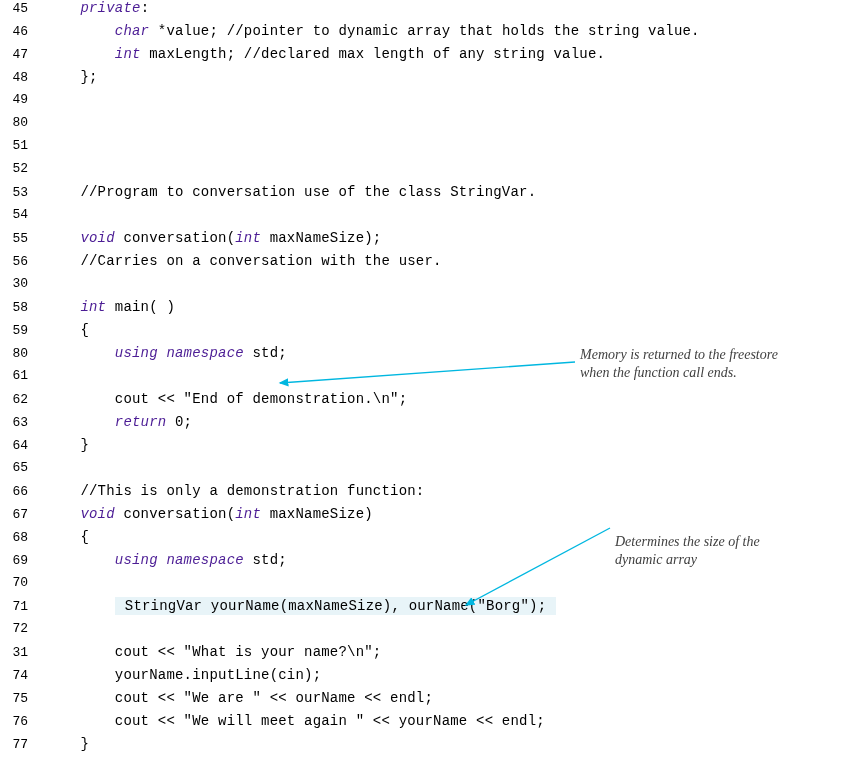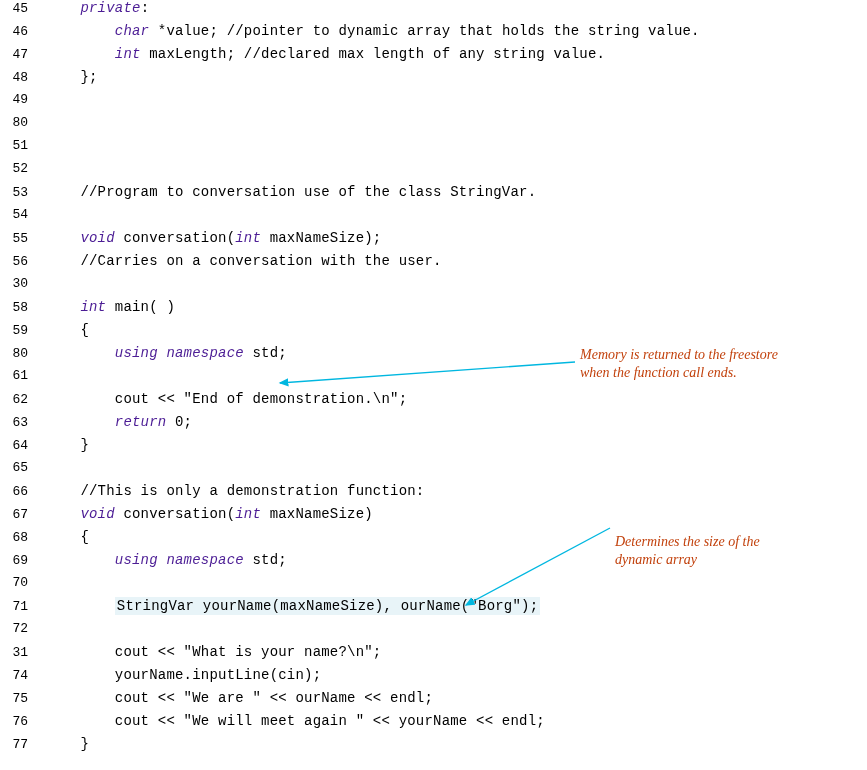--- a/index.html
+++ b/index.html
@@ -43,27 +43,27 @@
   }
   .cmt-it {
     color: #000;
   }
   .body-serif {
     font-family: Georgia, "Times New Roman", serif;
     font-size: 15px;
   }
   .hl {
     background: #e8f4f8;
-    padding: 1px 2px;
+    padding: 1px 10px;
   }
   .annotation {
     position: absolute;
     font-family: "Segoe Script", "Comic Sans MS", cursive;
     font-style: italic;
-    color: #c2410c;
+    color: #404040;
     font-size: 14px;
     line-height: 1.25;
   }
   svg.arrow {
     position: absolute;
     overflow: visible;
     pointer-events: none;
   }
 </style>
 </head>

